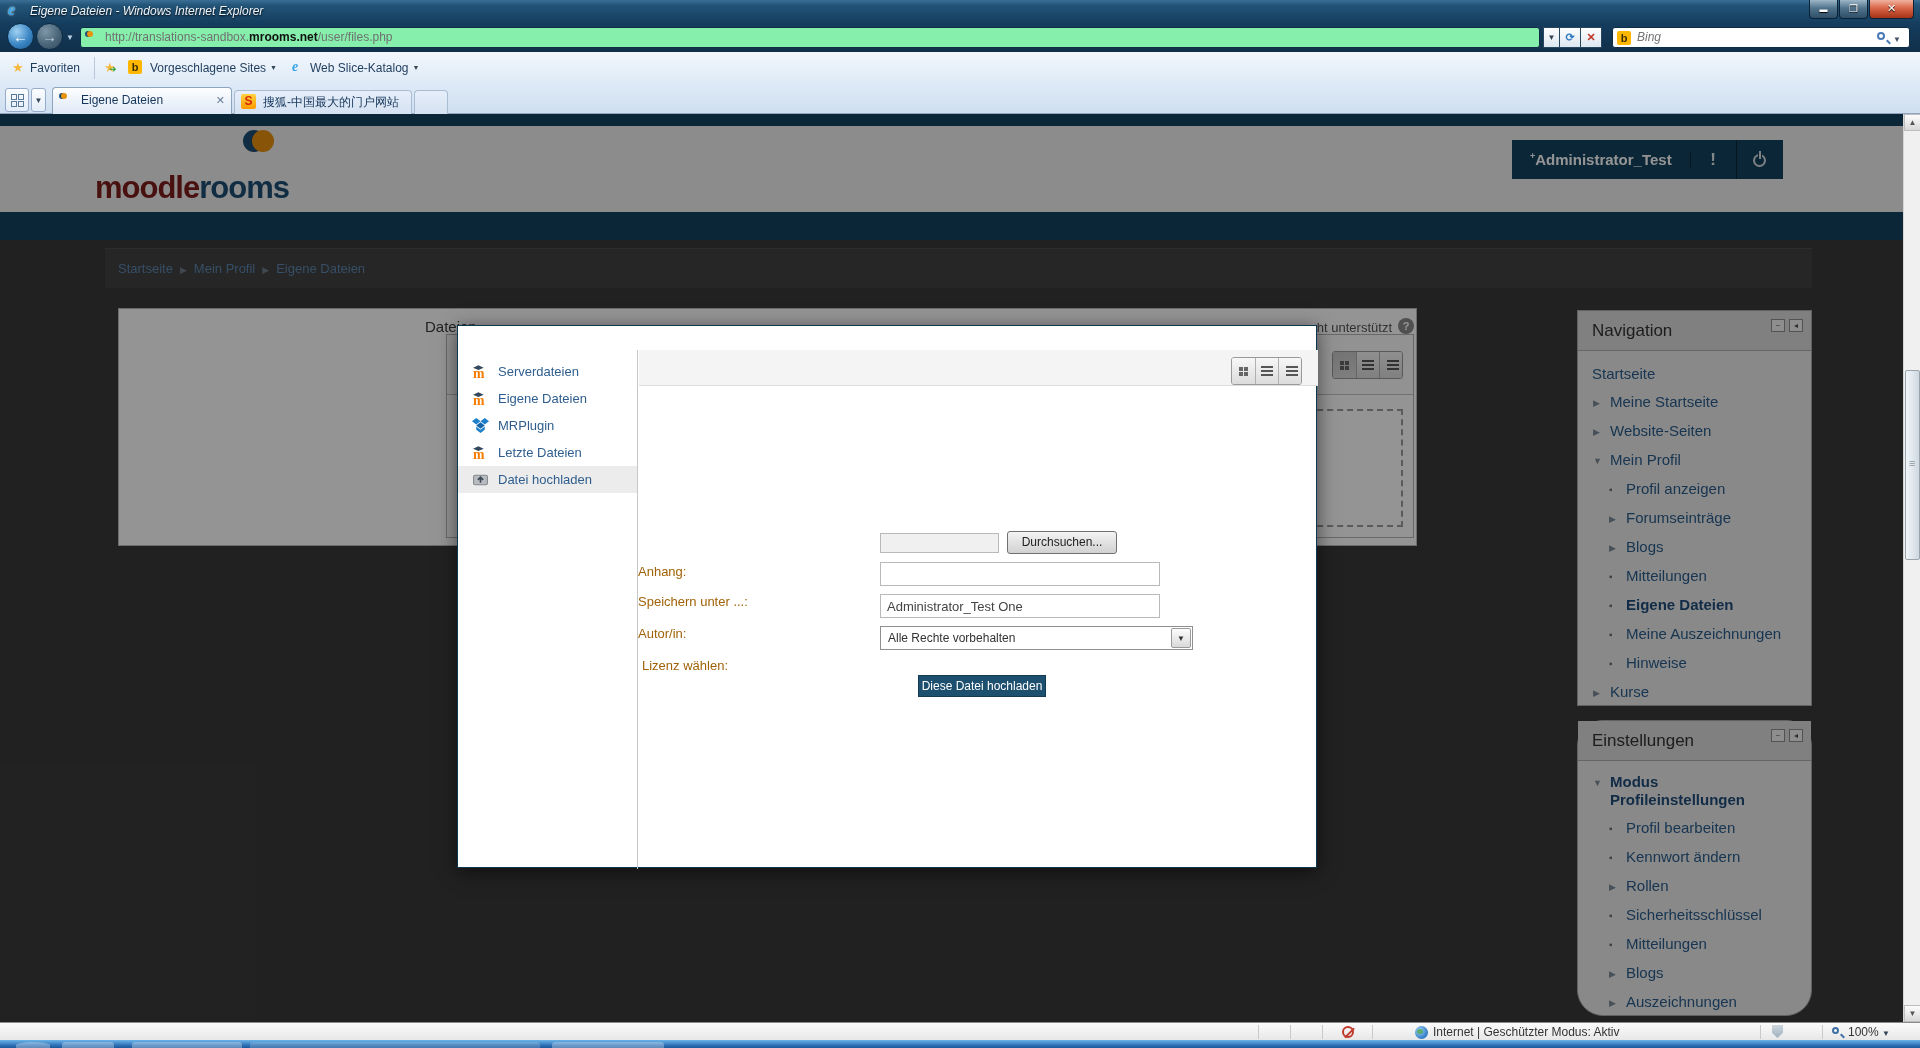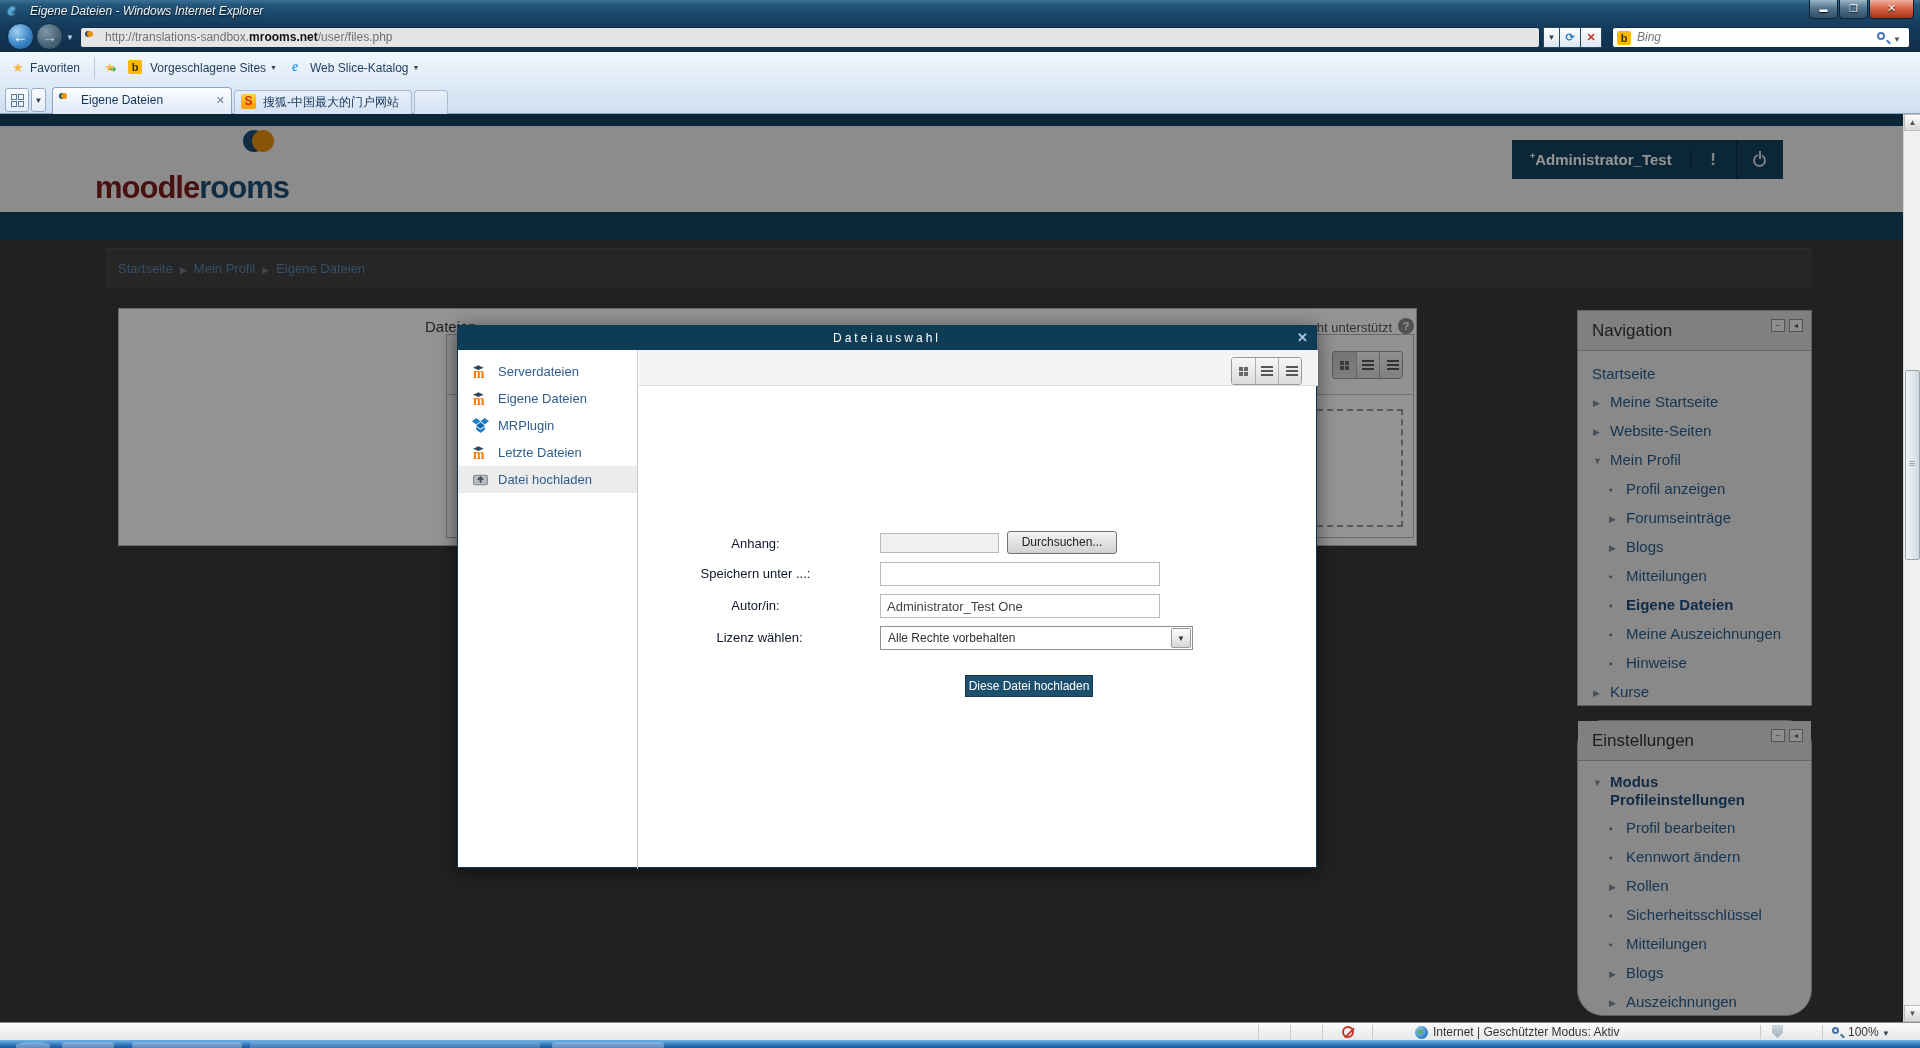--- a/index.html
+++ b/index.html
@@ -21,21 +21,21 @@
           color:#fff; text-align:center; font-size:11px; line-height:17px; margin-left:1px;
           text-shadow:0 1px 1px #000; }
   .wbtn.close { width:45px; background:linear-gradient(#f0b2a0,#d96547 45%,#a33317); }
 
   .navrow { left:0; top:22px; width:1920px; height:30px; }
   .navbtn { position:absolute; top:1px; width:27px; height:27px; border-radius:50%;
             border:1px solid #0d2c44; text-align:center; line-height:25px; font-size:15px; color:#fff; }
   .navbtn.back { left:7px; background:radial-gradient(circle at 35% 30%,#9fd1f2,#3b86c4 55%,#1c5a92); }
   .navbtn.fwd  { left:36px; background:radial-gradient(circle at 35% 30%,#7e97a8,#4a6579 55%,#32495a); color:#c3d2dc; }
   .nav-dd { position:absolute; left:66px; top:11px; color:#bcd3e6; font-size:8px; }
-  .addr { position:absolute; left:80px; top:5px; width:1460px; height:21px; background:#e5e5e5;
+  .addr { position:absolute; left:80px; top:5px; width:1460px; height:21px; background:#86efac;
           border:1px solid #0e2e48; border-radius:3px; font-size:12px; line-height:19px; color:#333; padding-left:24px; }
   .addr .fav { position:absolute; left:4px; top:3px; width:16px; height:13px; }
   .ring-s { display:inline-block; width:6px; height:6px; border-radius:50%; border:3px solid #1d4e74; vertical-align:top; }
   .ring-s.o { border-color:#e8920e; margin-left:-4px; }
   .url-dim { color:#707070; }
   .url-bold { font-weight:bold; color:#111; }
   .addrbtns { position:absolute; left:1544px; top:5px; height:21px; display:flex; align-items:center; }
   .abx { width:22px; height:21px; background:linear-gradient(#fdfefe,#dde7f0); border:1px solid #26475f;
          text-align:center; line-height:19px; margin-left:-1px; font-size:11px; }
   .abx.dd { width:17px; font-size:8px; color:#345; }
@@ -184,33 +184,33 @@
   .dlg-title { position:absolute; left:0; top:5px; width:100%; text-align:center; color:#fff;
                font-size:12px; letter-spacing:3px; }
   .dlg-close { position:absolute; right:8px; top:4px; color:#a9c4e8; font-weight:bold; font-size:13px; }
   .dlg-side { position:absolute; left:0; top:24px; width:180px; height:519px; border-right:1px solid #c8c8c8; padding-top:8px; }
   .repo { position:relative; height:27px; line-height:27px; font-size:13px; color:#2f5e8e; padding-left:40px; }
   .repo.sel { background:#ececec; }
   .repo svg { position:absolute; left:14px; top:5px; }
   .dlg-tools { position:absolute; left:181px; top:24px; width:679px; height:36px; background:#f4f4f4;
                border-bottom:1px solid #ddd; }
   .vg-dlg { right:16px; top:7px; }
-  .frm-label { position:absolute; width:235px; text-align:center; font-size:13px; color:#0f172a; }
+  .frm-label { position:absolute; width:235px; text-align:left; font-size:13px; color:#a16207;margin-top:28px; }
   .fileinput { position:absolute; left:422px; width:119px; height:20px; background:#f0f0f0; border:1px solid #b9b9b9; }
   .browse { position:absolute; left:549px; width:110px; height:23px; border:1px solid #707070; border-radius:3px;
             background:linear-gradient(#f4f4f4,#e3e3e3 45%,#d2d2d2); font-size:12px; color:#222; text-align:center;
             line-height:21px; }
   .tinput { position:absolute; left:422px; width:280px; height:24px; border:1px solid #b9b9b9; font-size:13px;
             color:#444; padding:0 6px; font-family:"Liberation Sans",sans-serif; }
   .selbox { position:absolute; left:422px; width:313px; height:24px; border:1px solid #8f8f8f; background:#fff;
             font-size:12px; color:#333; line-height:22px; padding-left:7px; }
   .selarrow { position:absolute; right:1px; top:1px; width:20px; height:20px; border:1px solid #9a9a9a; border-radius:2px;
               background:linear-gradient(#fdfdfd,#d9d9d9); text-align:center; font-size:8px; line-height:20px; color:#333; }
   .upbtn { position:absolute; left:460px; top:349px; width:128px; height:22px; background:#1d4f6e;
-           border:1px solid #123a52; color:#fff; font-size:12px; text-align:center; line-height:20px;margin-left:47px; }
+           border:1px solid #123a52; color:#fff; font-size:12px; text-align:center; line-height:20px; }
 
   
   .statusbar { left:0; top:1022px; width:1920px; height:18px; background:linear-gradient(#fbfbfb,#e7e7e7);
                border-top:1px solid #8a8a8a; font-size:12px; color:#333; }
   .st-sep { position:absolute; top:2px; width:1px; height:14px; background:#c9c9c9; }
   .blocked { position:absolute; left:1342px; top:3px; width:12px; height:12px; border:2px solid #c0392b; border-radius:50%; }
   .blocked::after { content:""; position:absolute; left:-1px; top:4px; width:13px; height:2px; background:#c0392b;
                     transform:rotate(-45deg); }
   .globe { position:absolute; left:0; top:1px; width:13px; height:13px; border-radius:50%;
            background:radial-gradient(circle at 35% 35%,#9fd4f5,#2f79c4 70%); }
@@ -402,24 +402,20 @@
 
   <div class="abs overlay"></div>
 
   <div class="abs pscroll">
     <span class="sarr up">▲</span>
     <span class="sthumb"></span>
     <span class="sarr dn">▼</span>
   </div>
 
   <div class="abs dialog">
-    <div class="dlg-head">
-      <span class="dlg-title">Dateiauswahl</span>
-      <span class="dlg-close x-glyph"></span>
-    </div>
     <div class="dlg-side">
       <div class="repo">
         <svg width="17" height="17" viewBox="0 0 16 16">
             <polygon points="1,4.5 6,2 11,4.5 6,6.5" fill="#33485c"></polygon>
             <text x="1" y="14" font-size="13" font-weight="bold" fill="#f57c00" font-family="Liberation Serif,serif">m</text>
           </svg>
         <span>Serverdateien</span>
       </div>
       <div class="repo">
         <svg width="17" height="17" viewBox="0 0 16 16">

